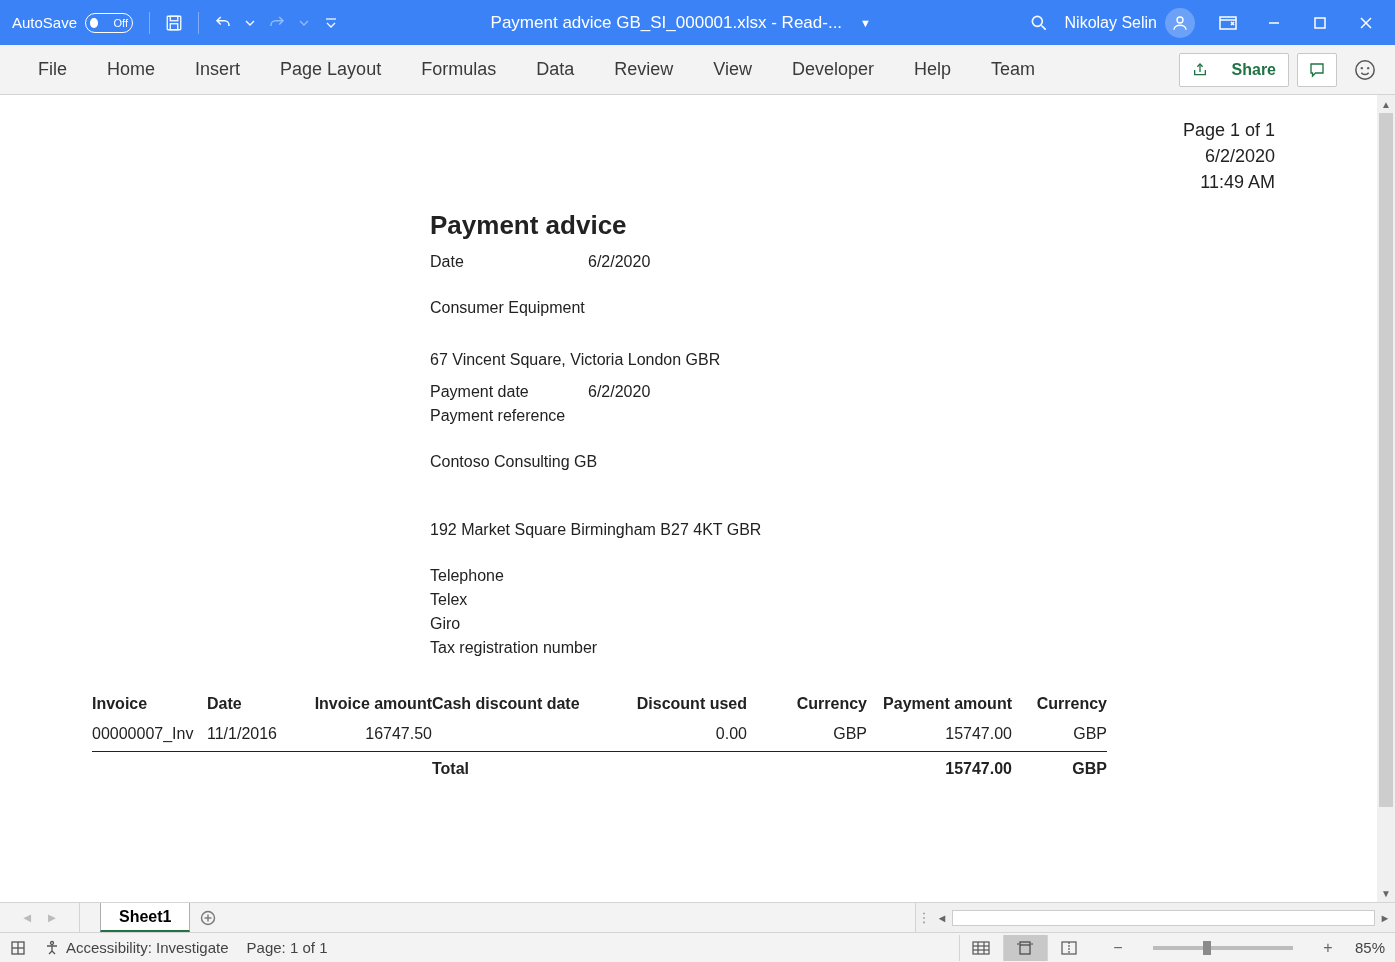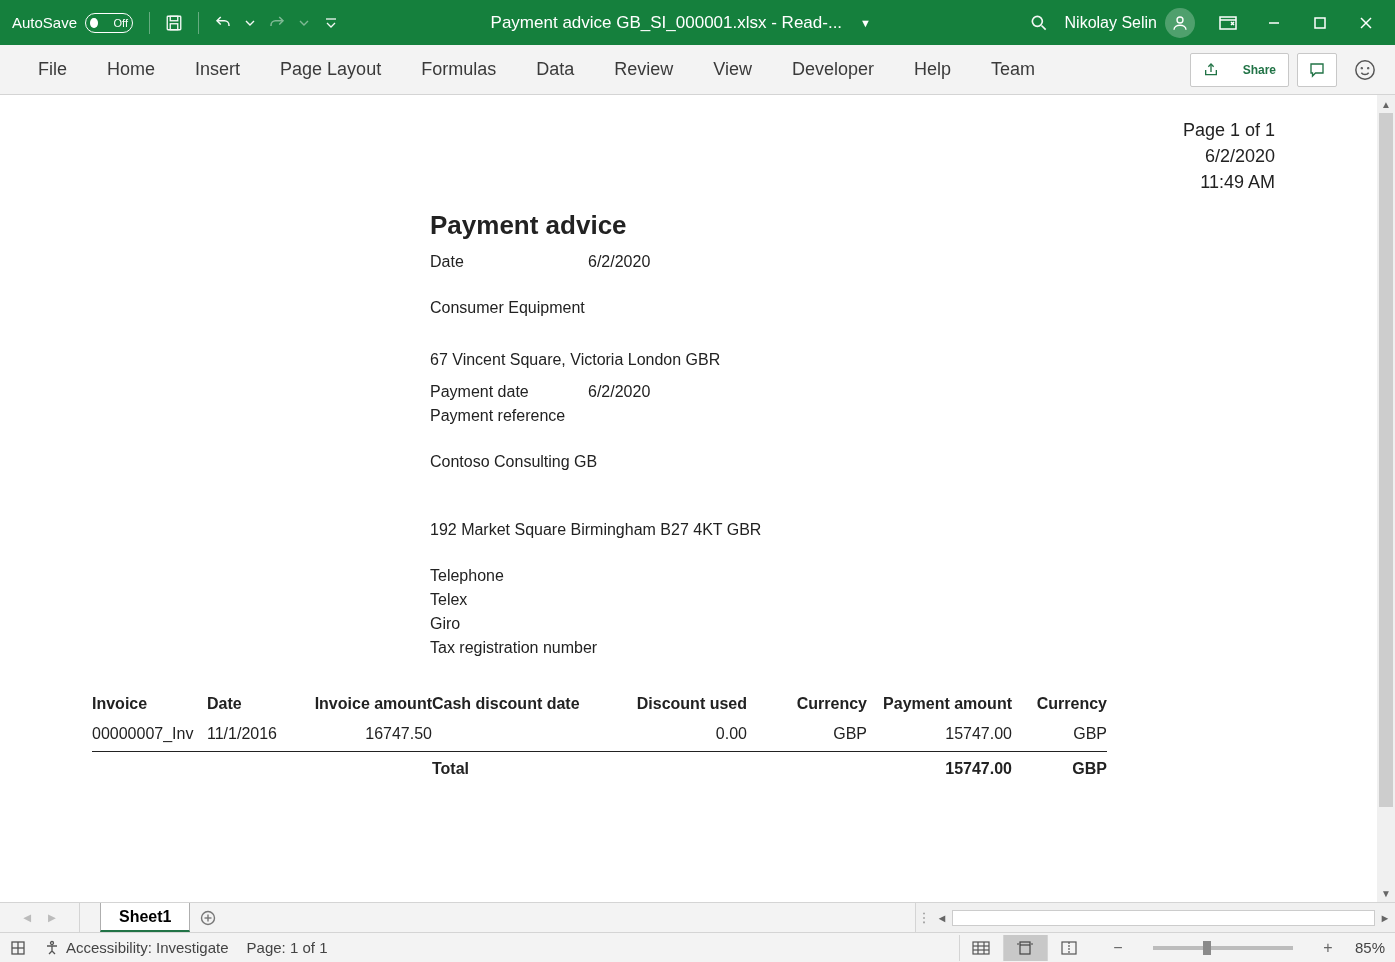--- a/index.html
+++ b/index.html
@@ -10,21 +10,21 @@
     height: 962px;
     overflow: hidden;
     display: flex;
     flex-direction: column;
     font-size: 14px;
     color: #222;
   }
 
   
   .title-bar {
-    background: #15803d;
+    background: #3b82f6;
     height: 45px;
     display: flex;
     align-items: center;
     color: #fff;
     padding: 0 6px 0 12px;
   }
   .autosave {
     display: flex;
     align-items: center;
     gap: 8px;
@@ -94,21 +94,21 @@
   }
   .ribbon-spacer { flex: 1; }
   .share-btn {
     background: #fff;
     border: 1px solid #c8c8c8;
     height: 34px;
     padding: 0 12px;
     display: flex; align-items: center; gap: 24px;
     color: #217346;
     font-weight: 600;
-    font-size: 12px;
+    font-size: 16px;
     border-radius: 2px;
   }
   .ribbon-iconbtn {
     width: 40px; height: 34px;
     background: #fff;
     border: 1px solid #c8c8c8;
     margin-left: 8px;
     display:flex; align-items:center; justify-content:center;
     border-radius: 2px;
   }

